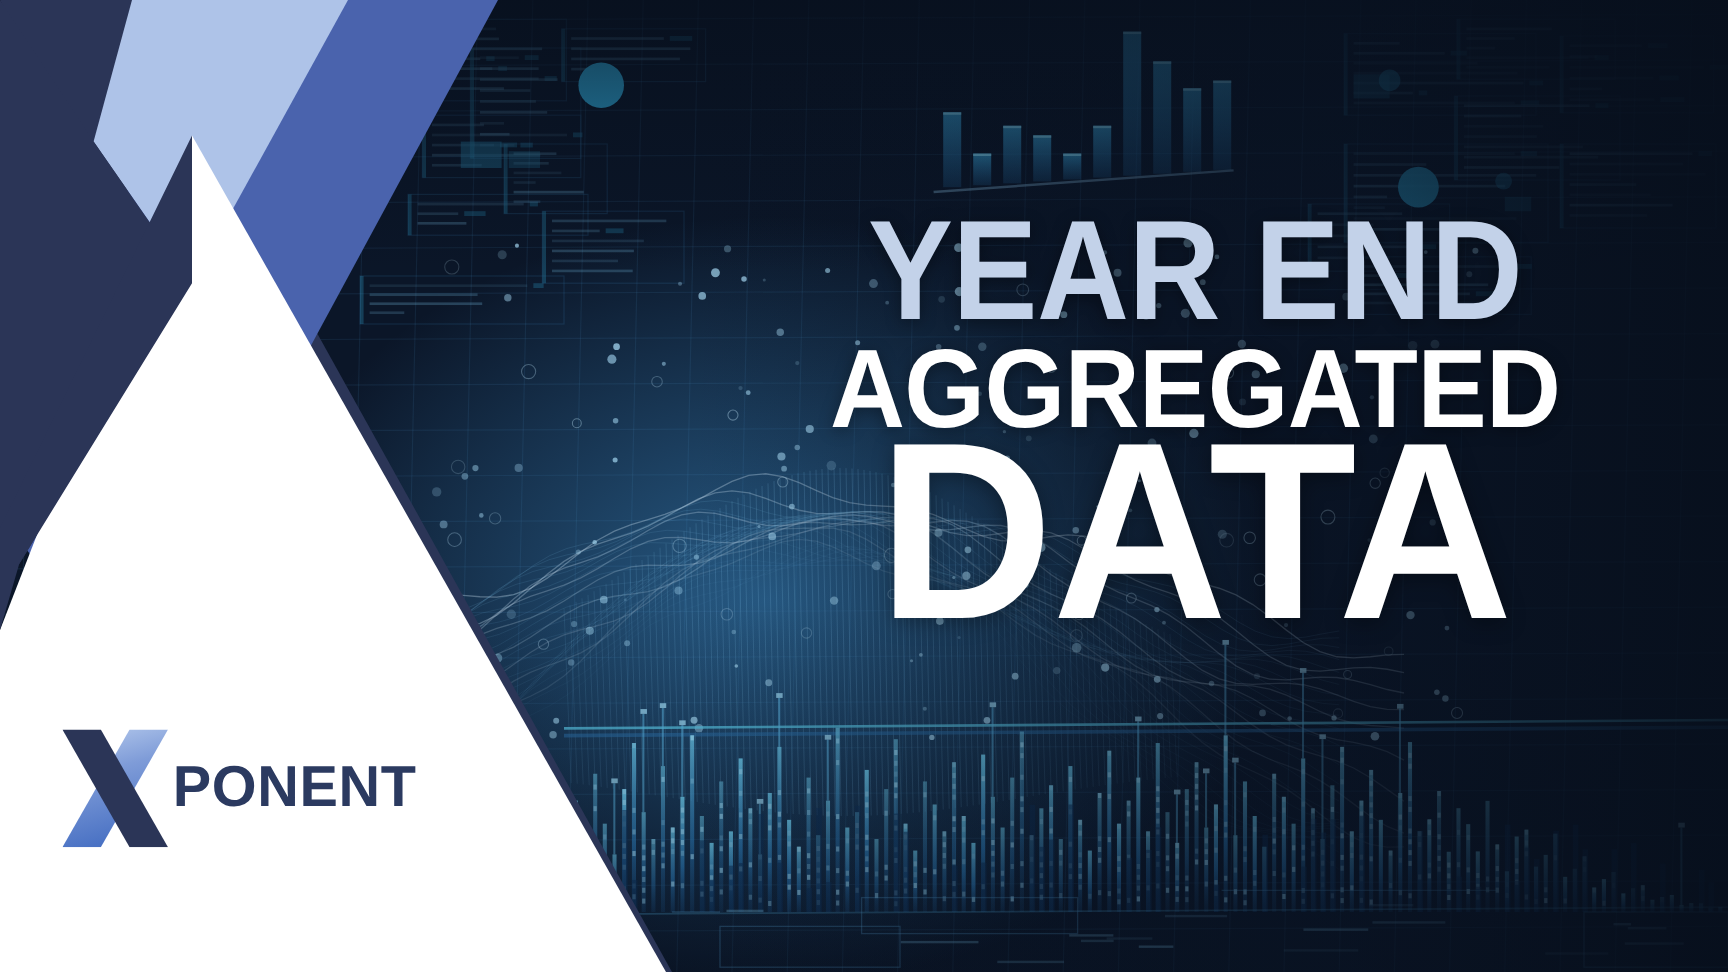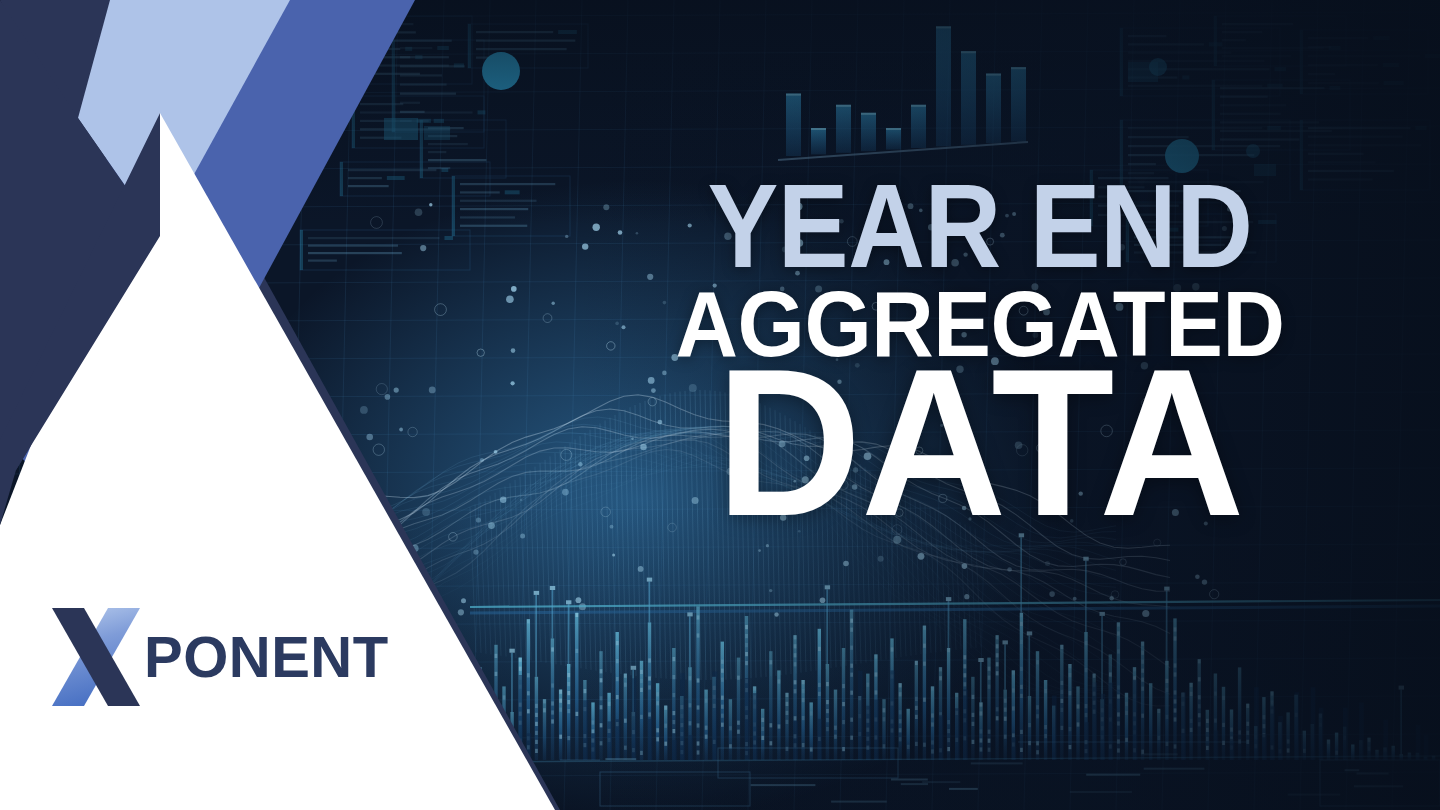--- a/index.html
+++ b/index.html
@@ -29,21 +29,21 @@
   }
 
   svg.bg-svg { position:absolute; inset:0; width:1440px; height:810px; display:block; }
 
   
   #brand-x-wrap { position:absolute; left:0; top:0; width:600px; height:810px; }
 
   
   #headline {
     position:absolute;
-    left:620px; top:176px;
+    left:636px; top:176px;
     width:720px;
     text-align:center;
     line-height:0.86;
   }
   .hl-line {
     display:block;
     font-weight:700;
     letter-spacing:-0.5px;
     transform-origin:center top;
     white-space:nowrap;
@@ -67,21 +67,21 @@
     transform:scaleX(0.96);
     margin-top:-6px;
     line-height:0.80;
     text-shadow:0 3px 18px rgba(0,0,0,0.35);
   }
 
   
   #logo { position:absolute; left:52px; top:608px; display:flex; align-items:center; }
   #logo-mark { width:88px; height:98px; display:block; flex:0 0 auto; }
   #logo-word {
-    font-size:58px;
+    font-size:48px;
     font-weight:700;
     color:#2b3a60;
     letter-spacing:0.5px;
     margin-left:4px;
     line-height:1;
   }
 </style>
 </head>
 <body>
 

